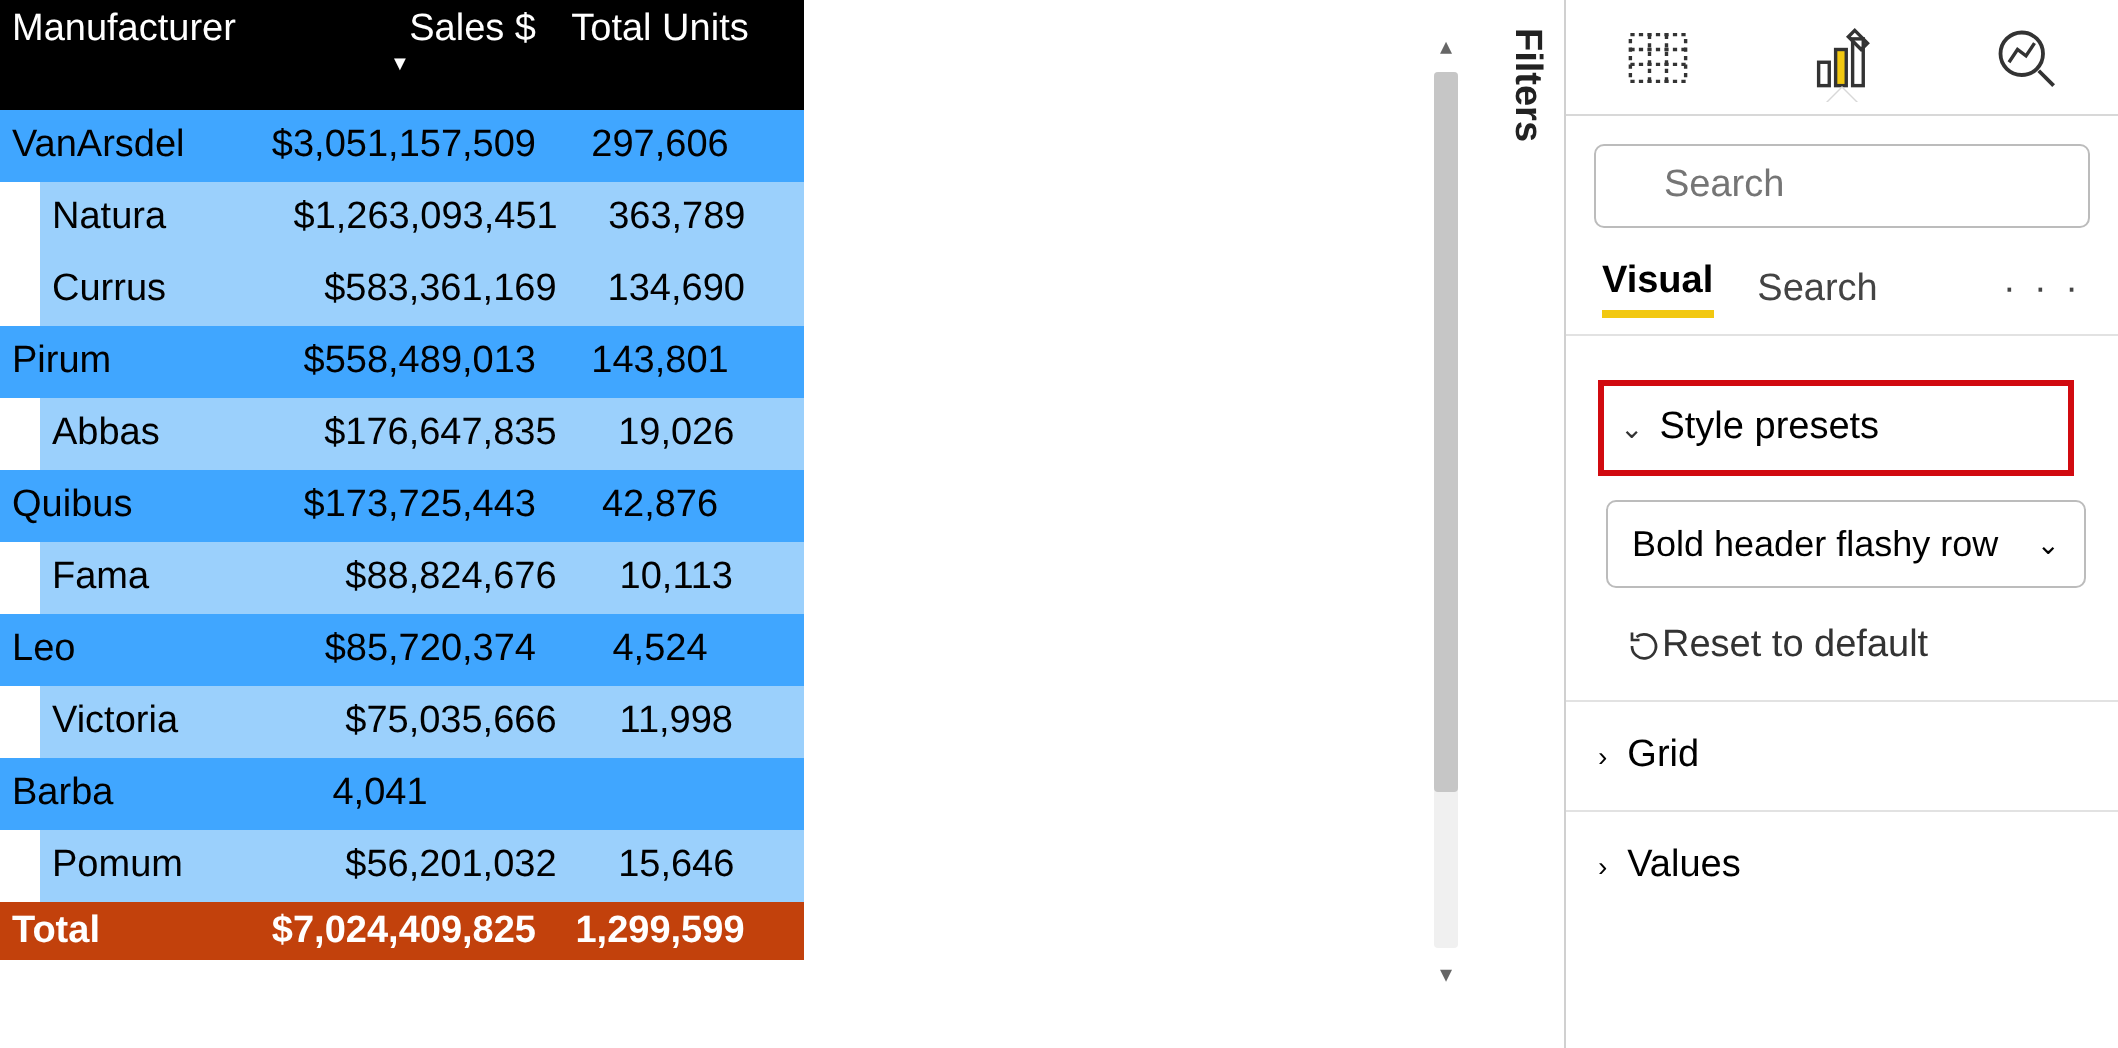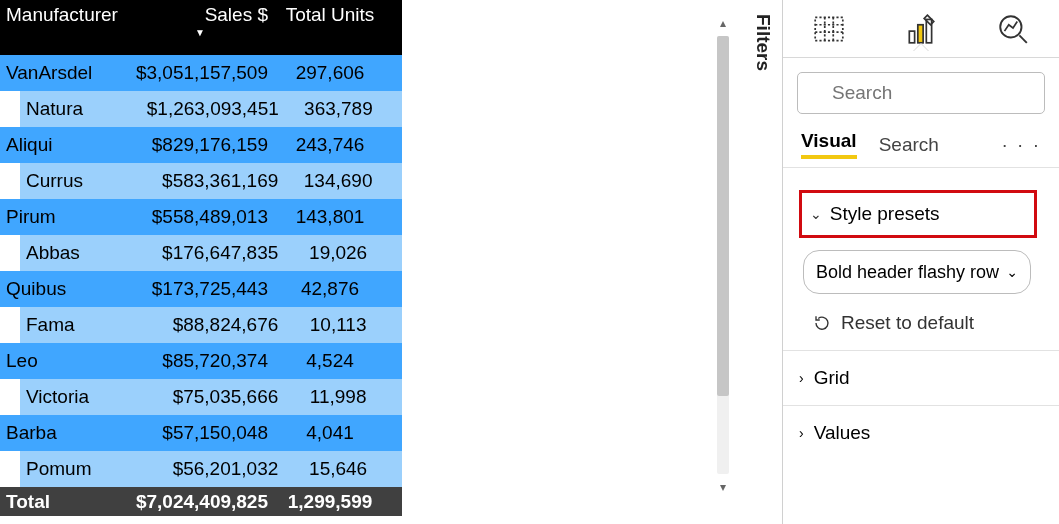--- a/index.html
+++ b/index.html
@@ -45,21 +45,21 @@
   }
   .tv-row {
     display: flex;
     height: 36px;
     align-items: center;
     font-size: 19px;
   }
   .tv-row.alt0 { background: #40a6ff; }
   .tv-row.alt1 { background: #9bd0fc; margin-left: 20px; }
   .tv-total {
-    background: #404040;
+    background: #c2410c;
     color: #fff;
     display: flex;
     height: 29px;
     align-items: center;
     font-size: 19px;
     font-weight: 700;
   }
 
   
   .scroll-area {
@@ -209,36 +209,35 @@
   }
   .pane-section .chev { font-size: 14px; color: #333; }
   .highlight-box {
     margin: 8px 6px 0 0;
     padding: 10px 8px 10px 8px;
     border: 3px solid #d10a10;
   }
   .highlight-box .hdr { margin: 0; }
 
   .pane-dropdown {
-    margin: 12px 12px 0 4px;
+    margin: 12px 0 0 4px;
     border: 1px solid #bcbcbc;
-    border-radius: 16px;
+    border-radius: 5px;
     height: 44px;
     display: flex;
     align-items: center;
     padding: 0 12px;
     font-size: 18px;
     justify-content: space-between;
     cursor: pointer;
   }
 
   .pane-reset {
     display: flex;
     align-items: center;
-    gap: 10px;
     padding: 18px 12px 8px 14px;
     font-size: 19px;
     color: #333;
     cursor: pointer;
   }
 
   .pane-collapsed {
     border-top: 1px solid #e2e2e2;
     padding: 16px 16px;
     display: flex;
@@ -268,25 +267,20 @@
       <div class="tv-row alt0">
         <div class="tv-col-manu">VanArsdel</div>
         <div class="tv-col-sales">$3,051,157,509</div>
         <div class="tv-col-units">297,606</div>
       </div>
       <div class="tv-row alt1">
         <div class="tv-col-manu">Natura</div>
         <div class="tv-col-sales">$1,263,093,451</div>
         <div class="tv-col-units">363,789</div>
       </div>
-      <div class="tv-row alt0">
-        <div class="tv-col-manu">Aliqui</div>
-        <div class="tv-col-sales">$829,176,159</div>
-        <div class="tv-col-units">243,746</div>
-      </div>
       <div class="tv-row alt1">
         <div class="tv-col-manu">Currus</div>
         <div class="tv-col-sales">$583,361,169</div>
         <div class="tv-col-units">134,690</div>
       </div>
       <div class="tv-row alt0">
         <div class="tv-col-manu">Pirum</div>
         <div class="tv-col-sales">$558,489,013</div>
         <div class="tv-col-units">143,801</div>
       </div>
@@ -310,21 +304,20 @@
         <div class="tv-col-sales">$85,720,374</div>
         <div class="tv-col-units">4,524</div>
       </div>
       <div class="tv-row alt1">
         <div class="tv-col-manu">Victoria</div>
         <div class="tv-col-sales">$75,035,666</div>
         <div class="tv-col-units">11,998</div>
       </div>
       <div class="tv-row alt0">
         <div class="tv-col-manu">Barba</div>
-        <div class="tv-col-sales">$57,150,048</div>
         <div class="tv-col-units">4,041</div>
       </div>
       <div class="tv-row alt1">
         <div class="tv-col-manu">Pomum</div>
         <div class="tv-col-sales">$56,201,032</div>
         <div class="tv-col-units">15,646</div>
       </div>
     </div>
   <div class="tv-total">
     <div class="tv-col-manu">Total</div>

